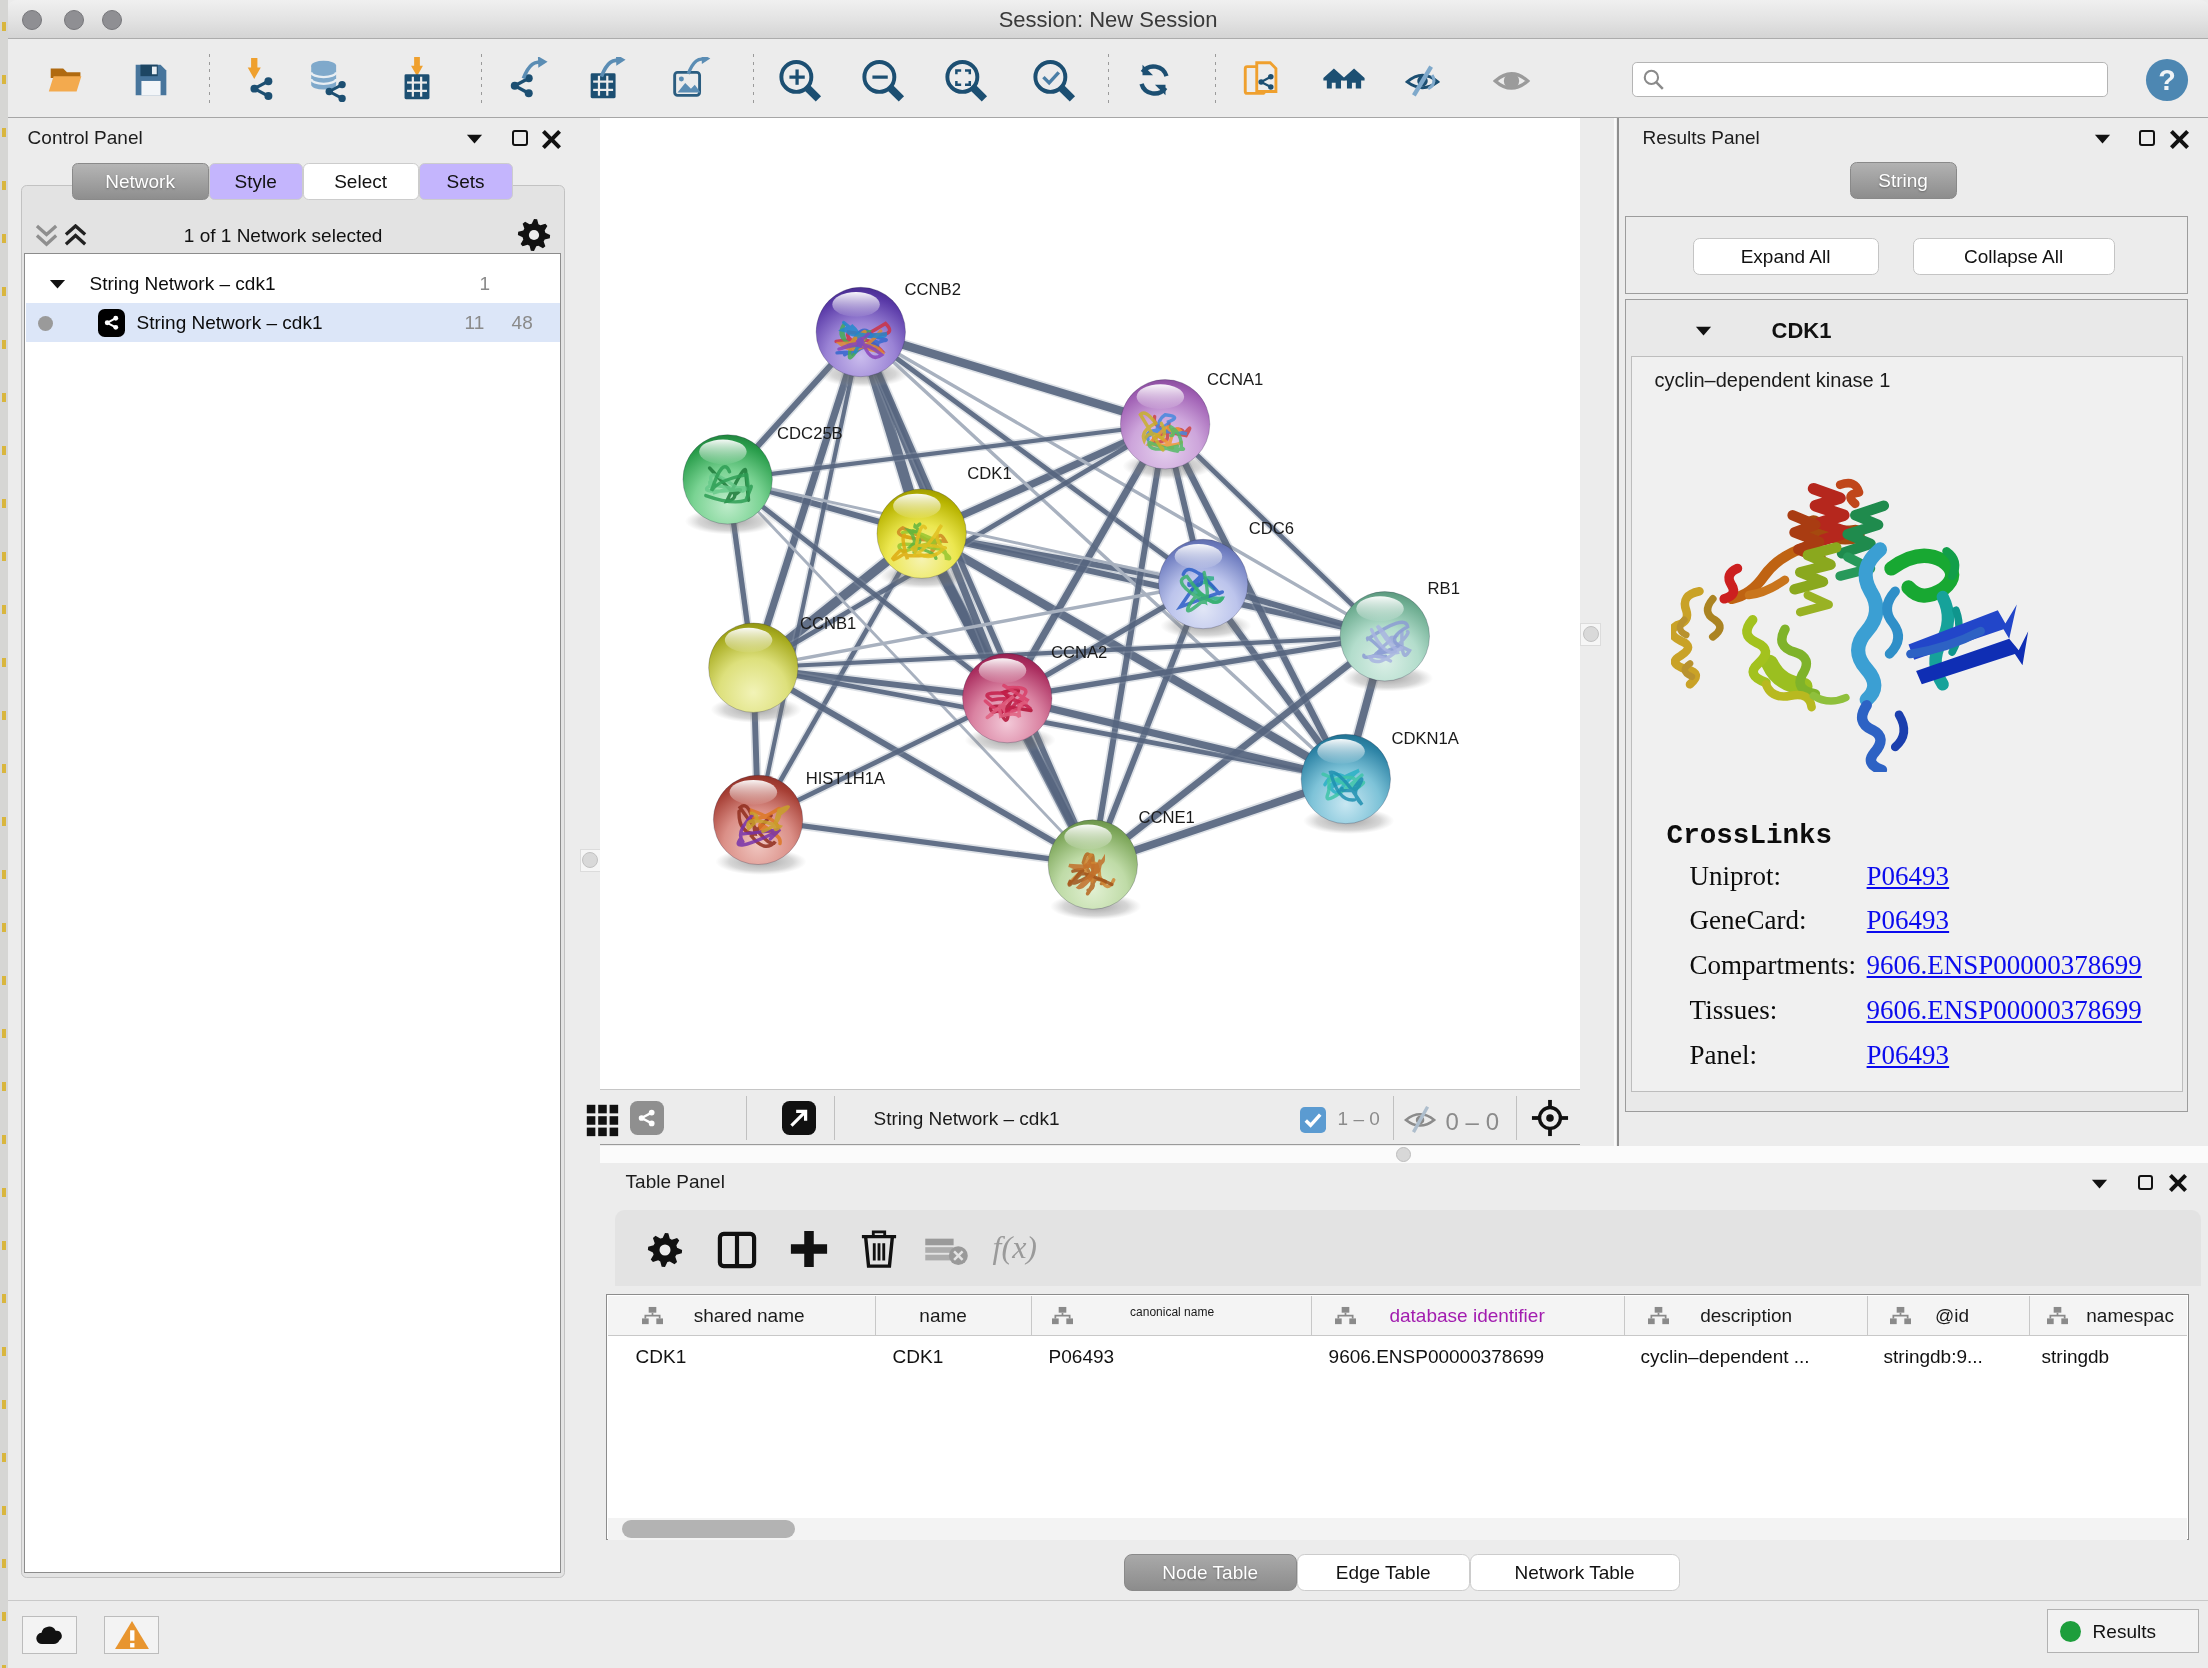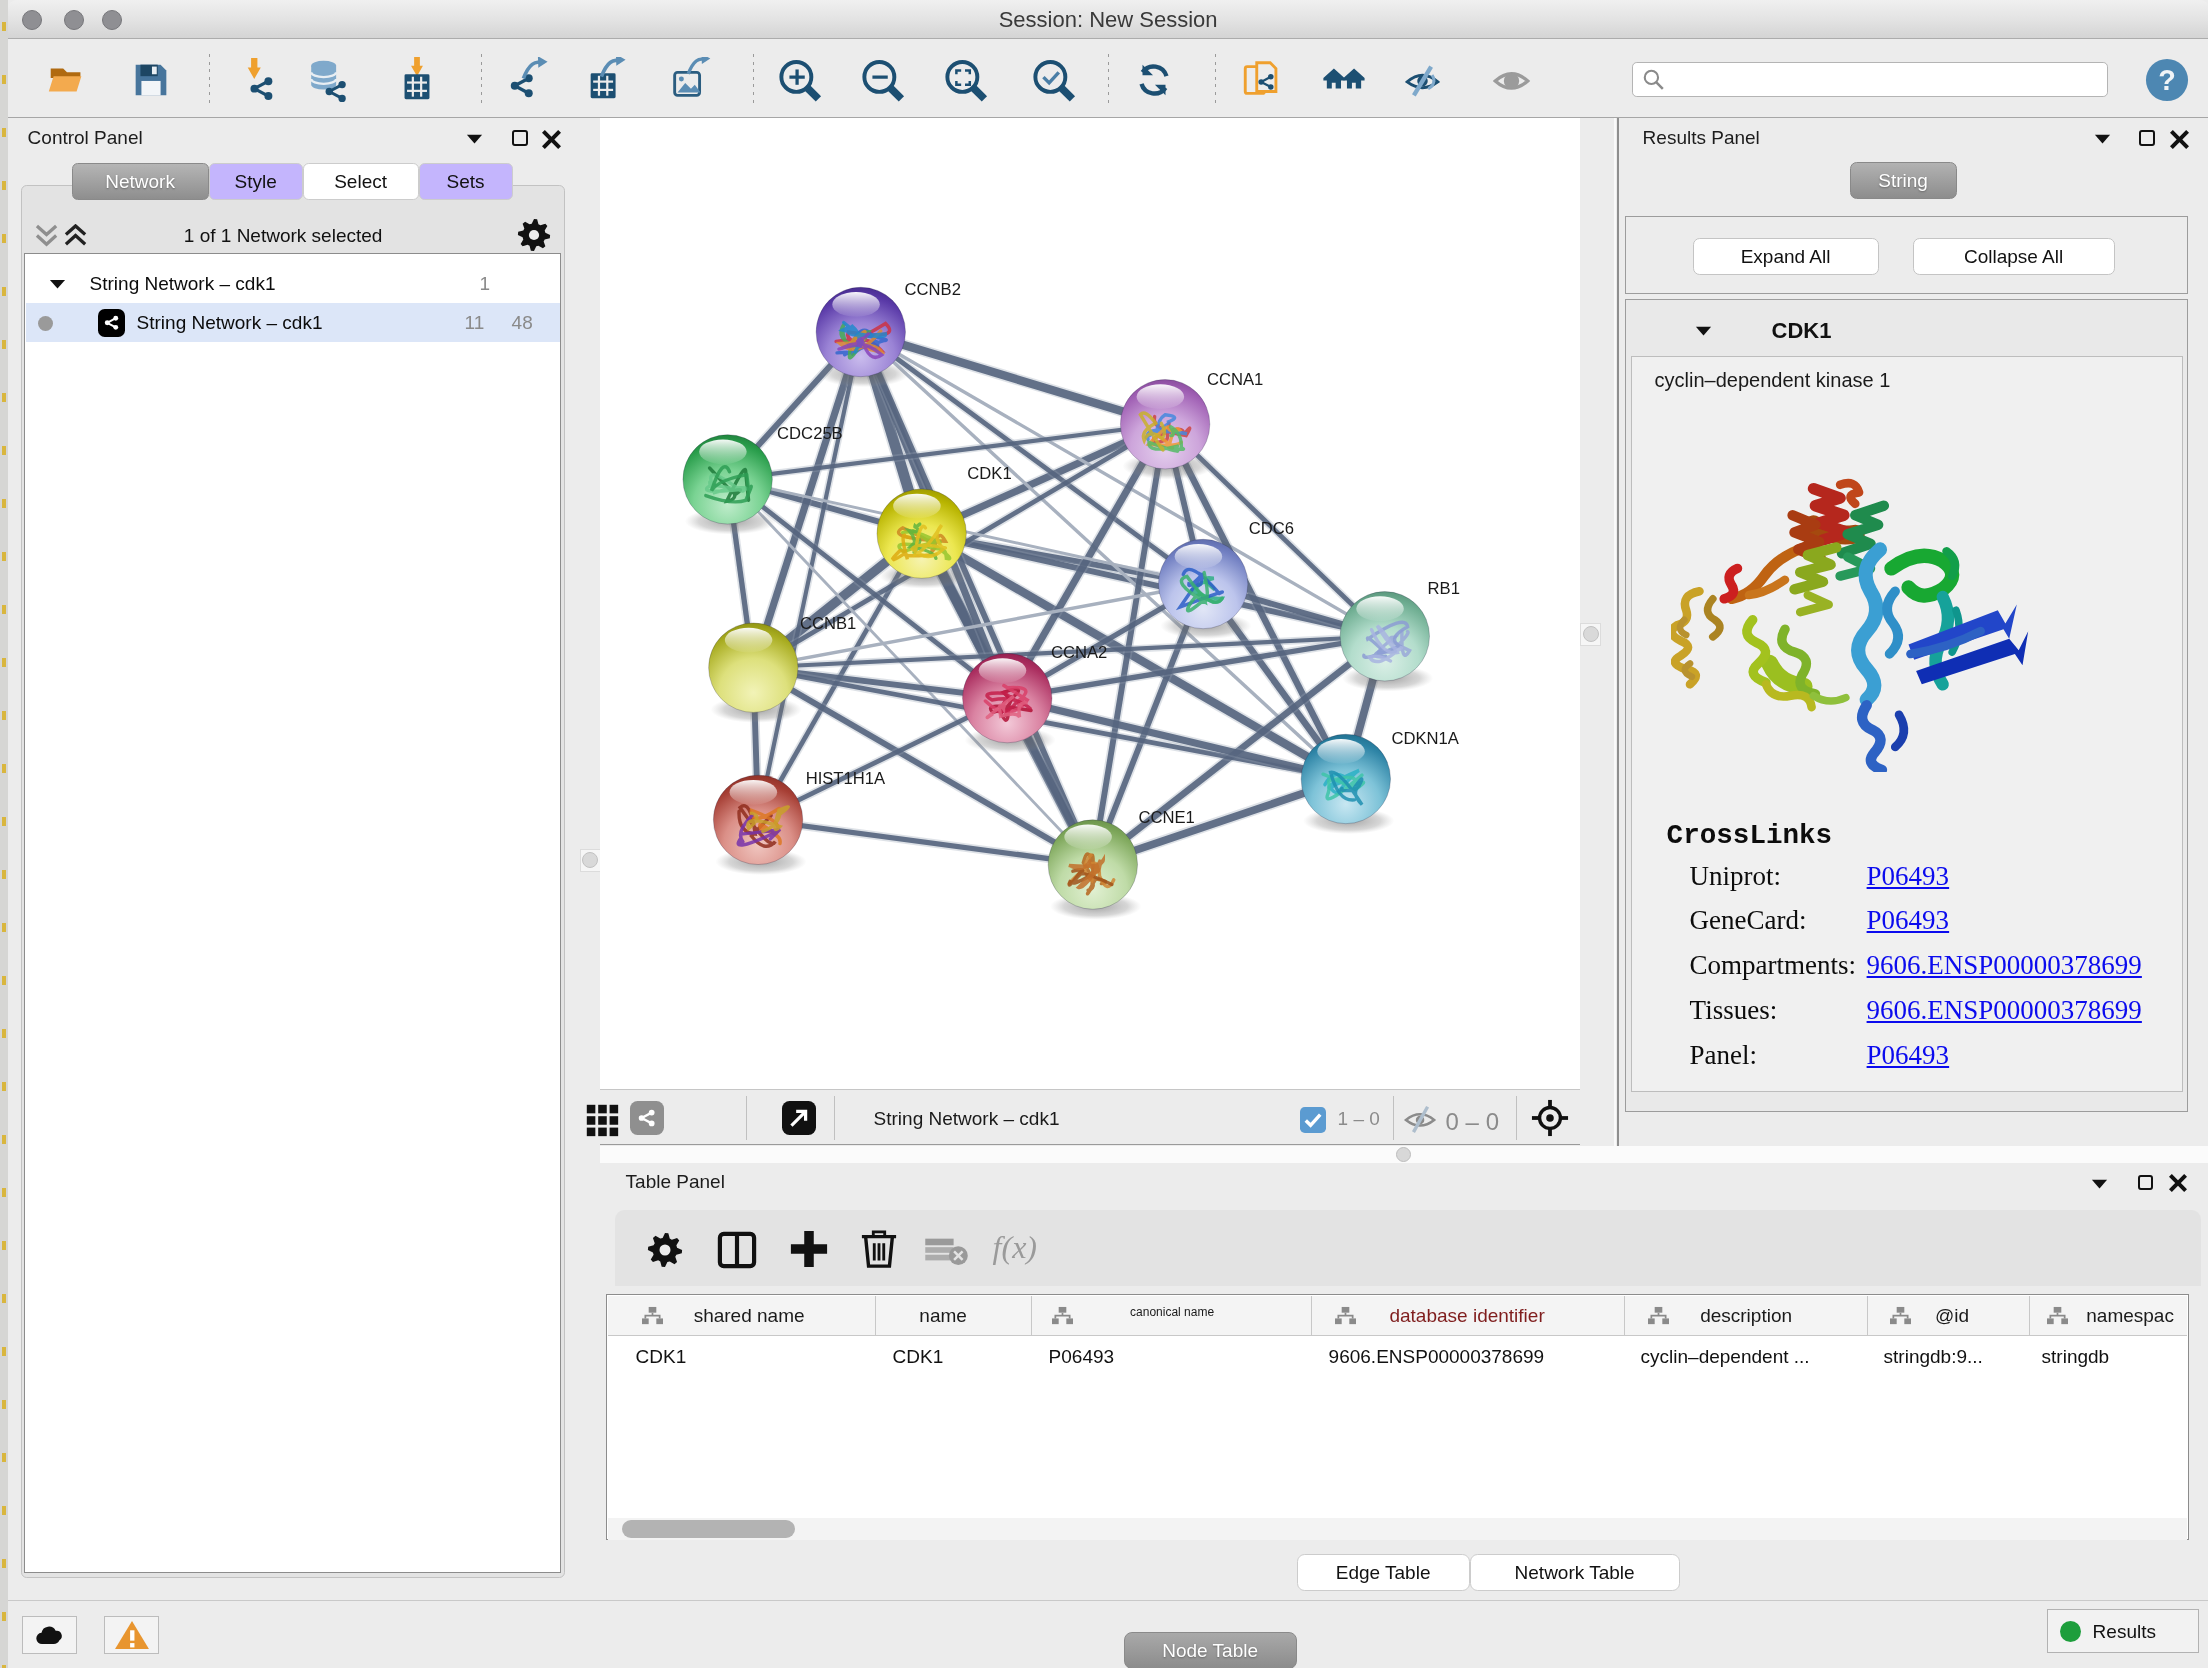--- a/index.html
+++ b/index.html
@@ -721,21 +721,21 @@
       <rect x="16" y="13" width="7" height="6" fill="#8a8a8a"></rect>
       <path fill="none" stroke="#8a8a8a" stroke-width="1.8" d="M12 7 v3 M4.5 13 v-3 h15 v3"></path>
     </svg>
 <div class="abs" style="left:1022px;top:1305px;width:285px;text-align:center;font-size:12px;color:#1a1a1a">canonical name</div>
 <svg class="abs" style="left:1326px;top:1306px" width="23" height="21" viewBox="0 0 24 22">
       <rect x="8" y="1" width="8" height="6" fill="#8a8a8a"></rect>
       <rect x="1" y="13" width="7" height="6" fill="#8a8a8a"></rect>
       <rect x="16" y="13" width="7" height="6" fill="#8a8a8a"></rect>
       <path fill="none" stroke="#8a8a8a" stroke-width="1.8" d="M12 7 v3 M4.5 13 v-3 h15 v3"></path>
     </svg>
-<div class="abs" style="left:1317px;top:1305px;width:285px;text-align:center;font-size:19px;color:#7f1d1d">database identifier</div>
+<div class="abs" style="left:1317px;top:1305px;width:285px;text-align:center;font-size:19px;color:#a21caf">database identifier</div>
 <svg class="abs" style="left:1639px;top:1306px" width="23" height="21" viewBox="0 0 24 22">
       <rect x="8" y="1" width="8" height="6" fill="#8a8a8a"></rect>
       <rect x="1" y="13" width="7" height="6" fill="#8a8a8a"></rect>
       <rect x="16" y="13" width="7" height="6" fill="#8a8a8a"></rect>
       <path fill="none" stroke="#8a8a8a" stroke-width="1.8" d="M12 7 v3 M4.5 13 v-3 h15 v3"></path>
     </svg>
 <div class="abs" style="left:1596px;top:1305px;width:285px;text-align:center;font-size:19px;color:#1a1a1a">description</div>
 <svg class="abs" style="left:1881px;top:1306px" width="23" height="21" viewBox="0 0 24 22">
       <rect x="8" y="1" width="8" height="6" fill="#8a8a8a"></rect>
       <rect x="1" y="13" width="7" height="6" fill="#8a8a8a"></rect>
@@ -752,21 +752,21 @@
 <div class="abs" style="left:1980px;top:1305px;width:285px;text-align:center;font-size:19px;color:#1a1a1a">namespac</div>
 <div class="abs" style="left:628px;top:1346px;font-size:19px;color:#111">CDK1</div>
 <div class="abs" style="left:885px;top:1346px;font-size:19px;color:#111">CDK1</div>
 <div class="abs" style="left:1041px;top:1346px;font-size:19px;color:#111">P06493</div>
 <div class="abs" style="left:1321px;top:1346px;font-size:19px;color:#111">9606.ENSP00000378699</div>
 <div class="abs" style="left:1633px;top:1346px;font-size:19px;color:#111">cyclin–dependent ...</div>
 <div class="abs" style="left:1876px;top:1346px;font-size:19px;color:#111">stringdb:9...</div>
 <div class="abs" style="left:2034px;top:1346px;font-size:19px;color:#111">stringdb</div>
 <div class="abs" style="left:600px;top:1518px;width:1579px;height:22px;background:#f3f3f3"></div>
 <div class="abs" style="left:614px;top:1520px;width:173px;height:18px;background:#b3b3b3;border-radius:9.5px"></div>
-<div class="abs" style="left:1116px;top:1632px;width:173px;height:37px;border-radius:8px;background:linear-gradient(#a9a9a9,#8c8c8c);border:1px solid #8a8a8a;color:#fff;font-size:19px;text-align:center;line-height:36px;text-shadow:0 1px 1.9px #666">Node Table</div>
+<div class="abs" style="left:1116px;top:1554px;width:173px;height:37px;border-radius:8px;background:linear-gradient(#a9a9a9,#8c8c8c);border:1px solid #8a8a8a;color:#fff;font-size:19px;text-align:center;line-height:36px;text-shadow:0 1px 1.9px #666">Node Table</div>
 <div class="abs" style="left:1289px;top:1554px;width:173px;height:37px;border-radius:7.6px;background:#fff;border:1px solid #ccc;color:#111;font-size:19px;text-align:center;line-height:36px">Edge Table</div>
 <div class="abs" style="left:1462px;top:1554px;width:210px;height:37px;border-radius:7.6px;background:#fff;border:1px solid #ccc;color:#111;font-size:19px;text-align:center;line-height:36px">Network Table</div>
 <div class="abs" style="left:0;top:1600px;width:2201px;height:1px;background:#c9c9c9"></div>
 <div class="abs" style="left:14.3px;top:1616px;width:55px;height:38px;background:#f3f3f3;border:1px solid #bcbcbc"></div>
 <svg class="abs" style="left:25px;top:1623px" width="34" height="25" viewBox="0 0 36 26">
       <path fill="#111" d="M10 22 a6 6 0 0 1 -1 -12 a8 8 0 0 1 15 -2 a5.5 5.5 0 0 1 4 10 q-2 4 -6 4 z"></path>
     </svg>
 <div class="abs" style="left:96px;top:1616px;width:55px;height:38px;background:#f3f3f3;border:1px solid #bcbcbc"></div>
 <svg class="abs" style="left:105px;top:1619px" width="38" height="32" viewBox="0 0 40 34">
       <path fill="#e8952f" d="M20 2 L38 32 H2 z"></path>

